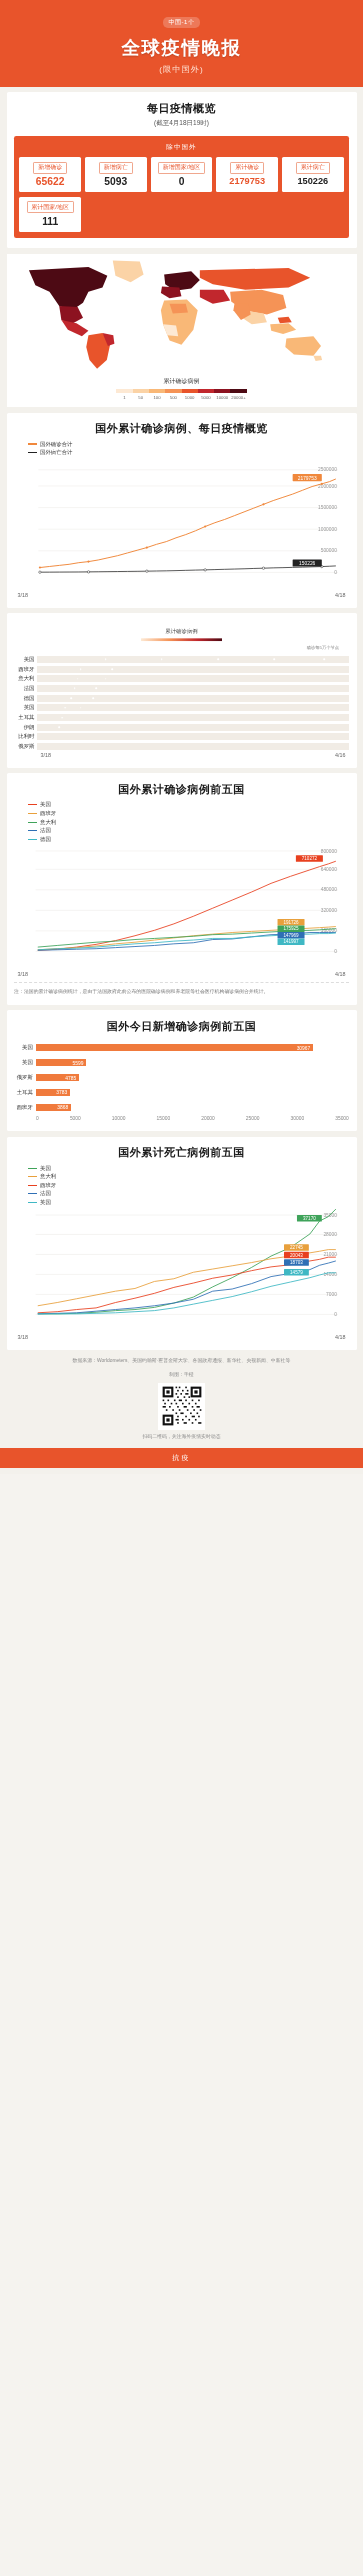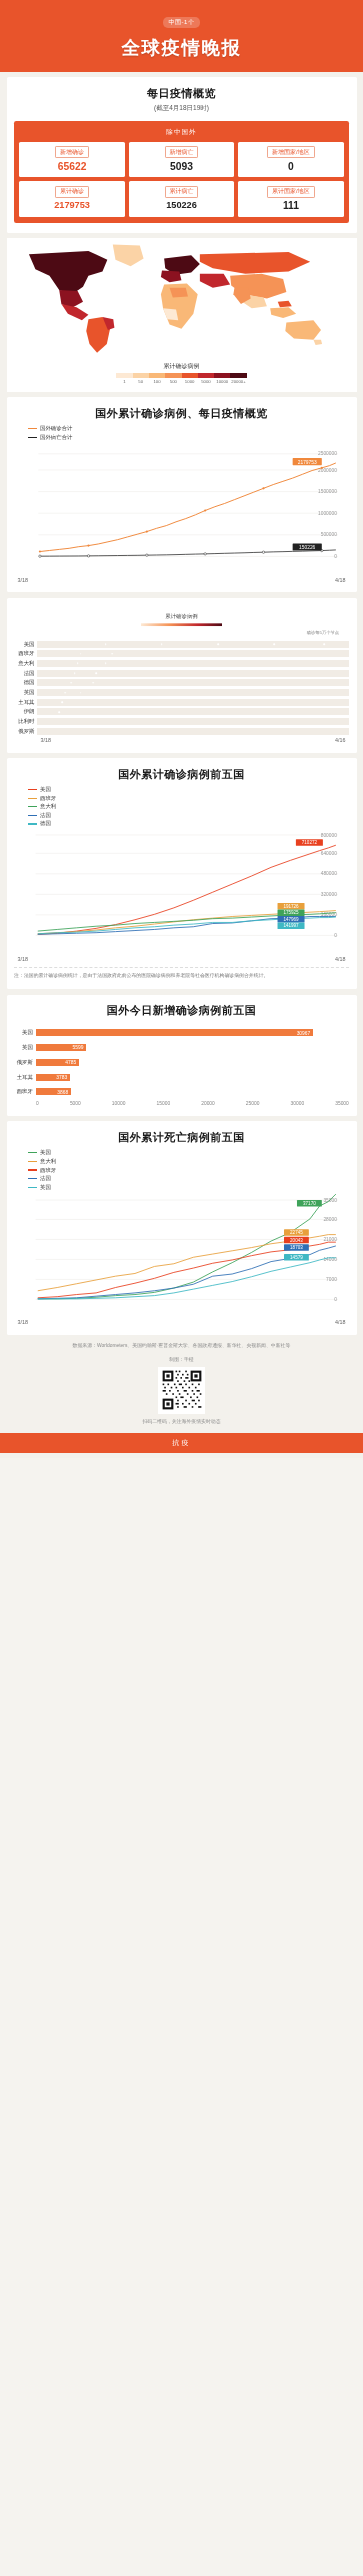--- a/index.html
+++ b/index.html
@@ -68,21 +68,21 @@
     margin-top: 7.6px;
     background: #e8542b;
     border-radius: 2.2px;
     padding: 5.4px 5.4px 6.5px;
   }
   .ov-head { text-align:center; color:#fff; }
   .ov-head .l1 { font-size: 8.7px; font-weight: bold; letter-spacing: 1.1px; }
   .ov-head .l2 { font-size: 6.5px; margin-top: 1.6px; letter-spacing: 1.1px; }
   .ov-grid {
     display: grid;
-    grid-template-columns: 1fr 1fr 1fr;
+    grid-template-columns: 1fr 1fr 1fr 1fr 1fr;
     gap: 4.3px;
     margin-top: 5.4px;
   }
   .ov-cell {
     background: #fff;
     border-radius: 1.6px;
     padding: 3.8px 2.2px 4.9px;
     text-align: center;
   }
   .ov-label {
@@ -149,20 +149,21 @@
   svg text { font-family: "Liberation Sans", sans-serif; }
 </style>
 </head>
 <body>
 
 <div class="page">
 
   <div class="header">
     <div class="logo-pill">中国-1个</div>
     <h1>全球疫情晚报</h1>
+    <div class="sub">(限中国外)</div>
   </div>
 
   <div class="panel">
     <div class="panel-title">每日疫情概览</div>
     <div class="panel-sub">(截至4月18日19时)</div>
     <div class="overview-card">
       <div class="ov-head">
         <div class="l2">除中国外</div>
       </div>
       <div class="ov-grid">

